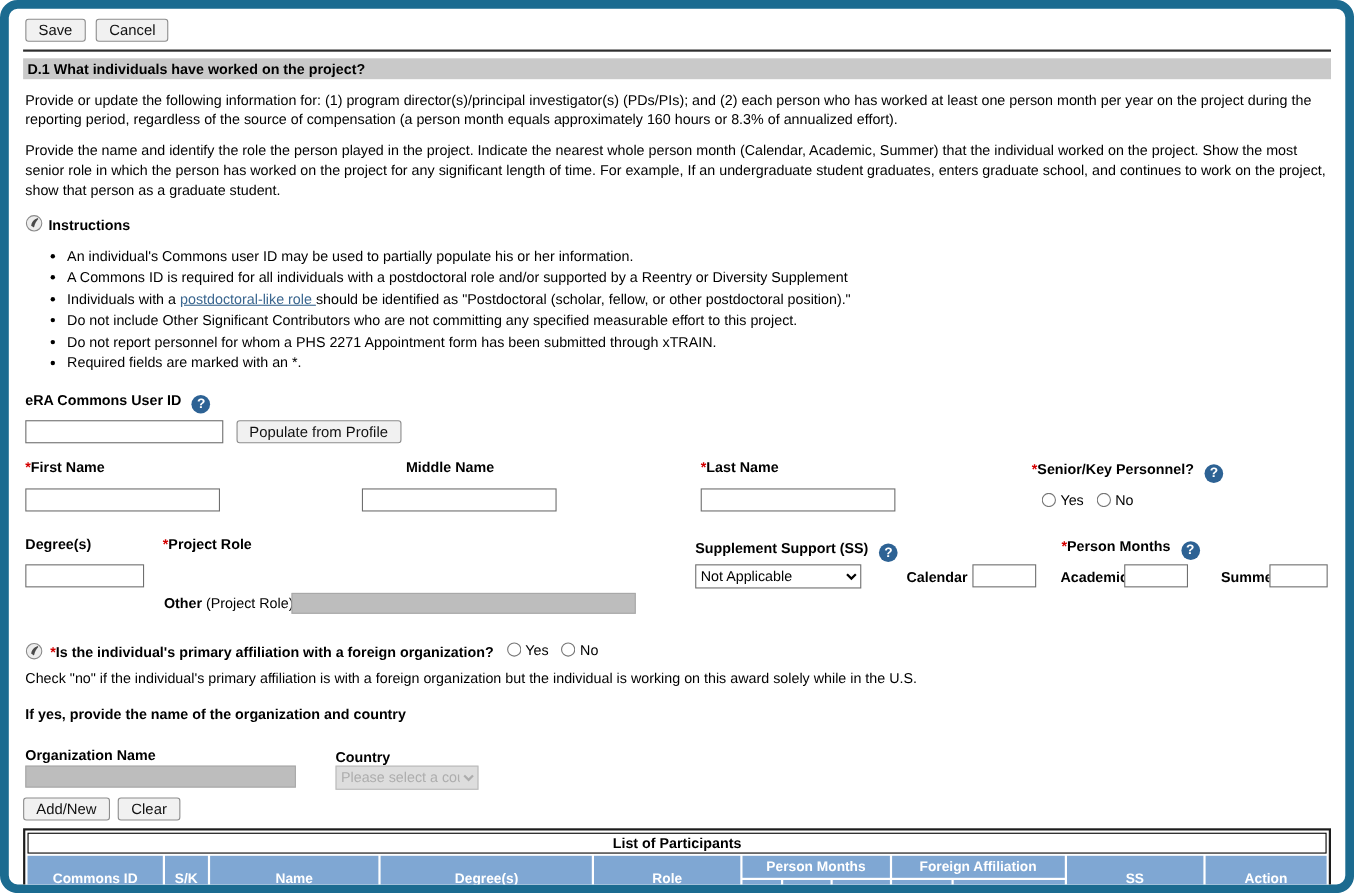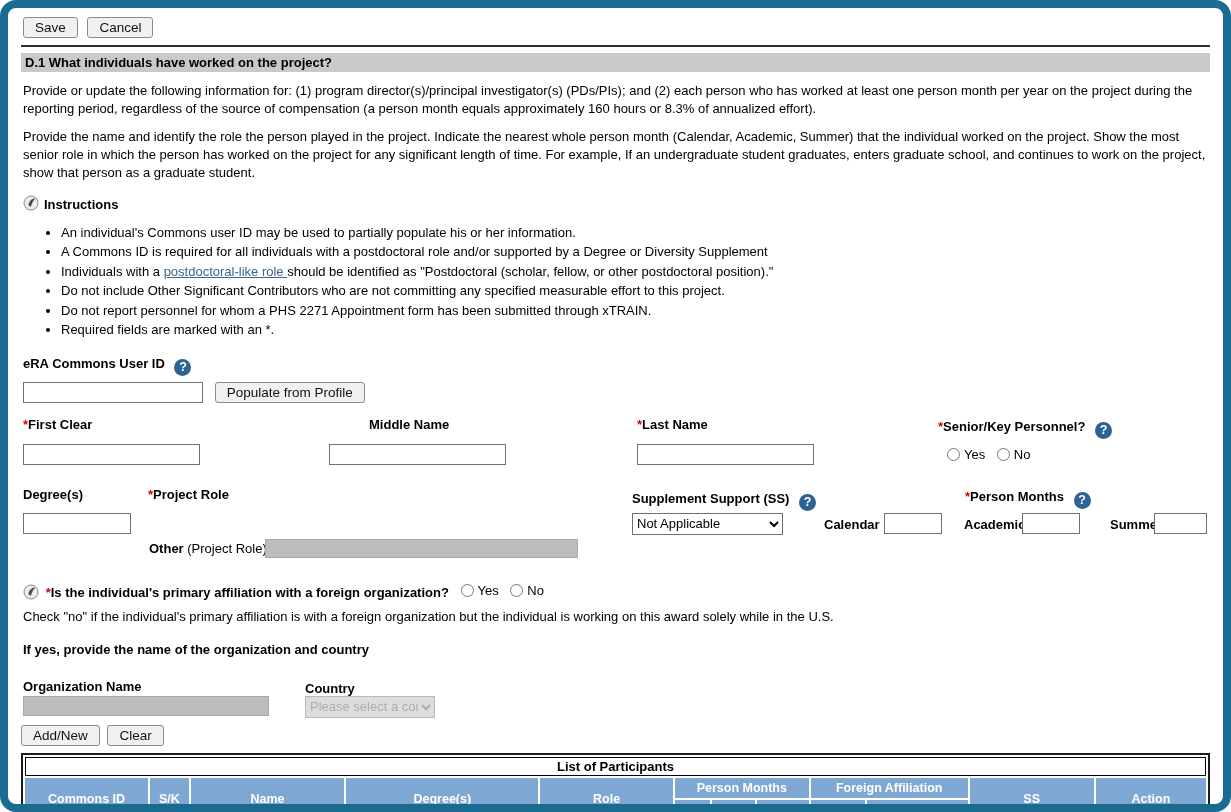--- a/index.html
+++ b/index.html
@@ -66,40 +66,40 @@
     <span class="pin-icon">
       <svg width="16" height="16" viewBox="0 0 16 16">
           <circle cx="8" cy="8" r="7" fill="#ededed" stroke="#8a8a8a"></circle>
           <path d="M11.4 3.2 C7.6 4.4 5.8 6.8 5.3 10.2 L7.9 11.8 C8.8 8.6 9.9 6 11.8 4.2 Z" fill="#4a4a4a"></path>
         </svg>
     </span>
     <span>Instructions</span>
   </div>
   <ul class="instr">
     <li><span>An individual's Commons user ID may be used to partially populate his or her information.</span></li>
-    <li><span>A Commons ID is required for all individuals with a postdoctoral role and/or supported by a Degree or Diversity Supplement</span></li>
+    <li><span>A Commons ID is required for all individuals with a postdoctoral role and/or supported by a Reentry or Diversity Supplement</span></li>
     <li><span>Individuals with a </span><a class="lnk">postdoctoral-like role </a><span>should be identified as "Postdoctoral (scholar, fellow, or other postdoctoral position)."</span></li>
     <li><span>Do not include Other Significant Contributors who are not committing any specified measurable effort to this project.</span></li>
     <li><span>Do not report personnel for whom a PHS 2271 Appointment form has been submitted through xTRAIN.</span></li>
     <li><span>Required fields are marked with an *.</span></li>
   </ul>
 
   <div class="rel" style="margin-top:16px;">
     <div>
       <span class="bold">eRA Commons User ID</span>
       <span class="help" style="margin-left:6px;">?</span>
     </div>
     <div style="margin-top:6px;">
       <input type="text" style="width: 180px;">
       <button class="btn" style="margin-left:8px;">Populate from Profile</button>
     </div>
   </div>
 
   <div class="rel" style="height:54px; margin-top:14px;">
-    <div class="abs bold" style="left:0; top:0;"><span class="req">*</span><span>First Clear</span></div>
+    <div class="abs bold" style="left:0; top:0;"><span class="req">*</span><span>First Name</span></div>
     <div class="abs bold" style="left:306px; top:0;margin-left:40px;">Middle Name</div>
     <div class="abs bold" style="left:614px; top:0;"><span class="req">*</span><span>Last Name</span></div>
     <div class="abs bold" style="left:915px; top:2px;"><span class="req">*</span><span>Senior/Key Personnel?</span>
       <span class="help" style="margin-left:6px;">?</span>
     </div>
     <input class="abs" type="text" style="left: 0px; top: 27px; width: 177px;">
     <input class="abs" type="text" style="left: 306px; top: 27px; width: 177px;">
     <input class="abs" type="text" style="left: 614px; top: 27px; width: 177px;">
     <div class="abs" style="left:924px; top:30px;">
       <label class="radio">

